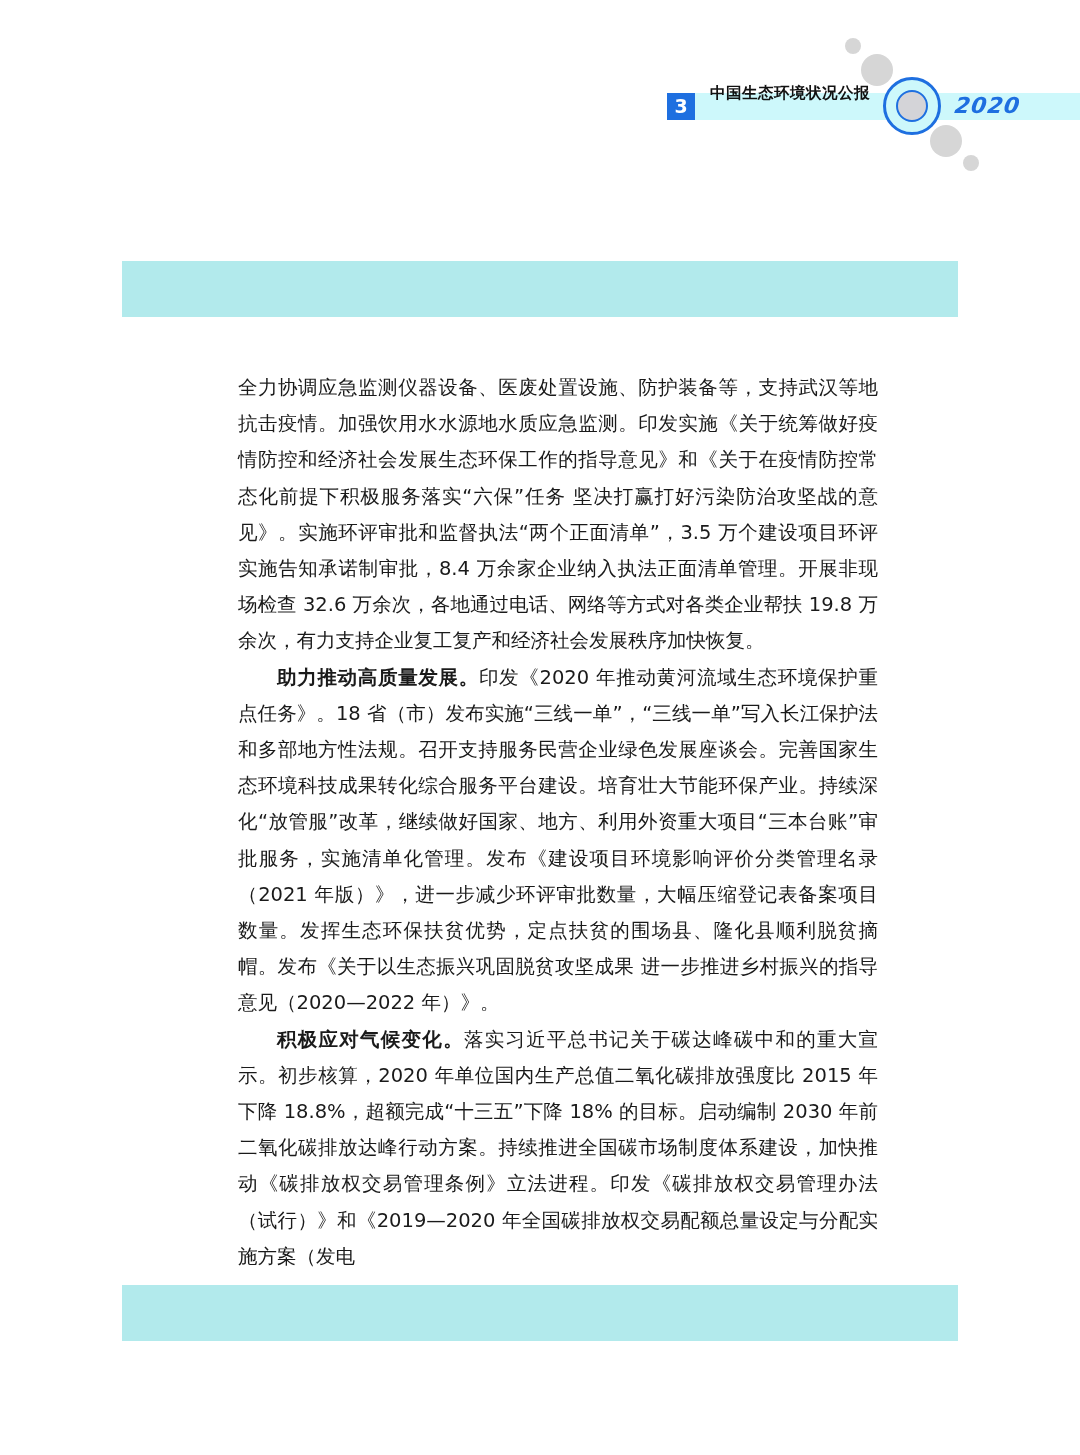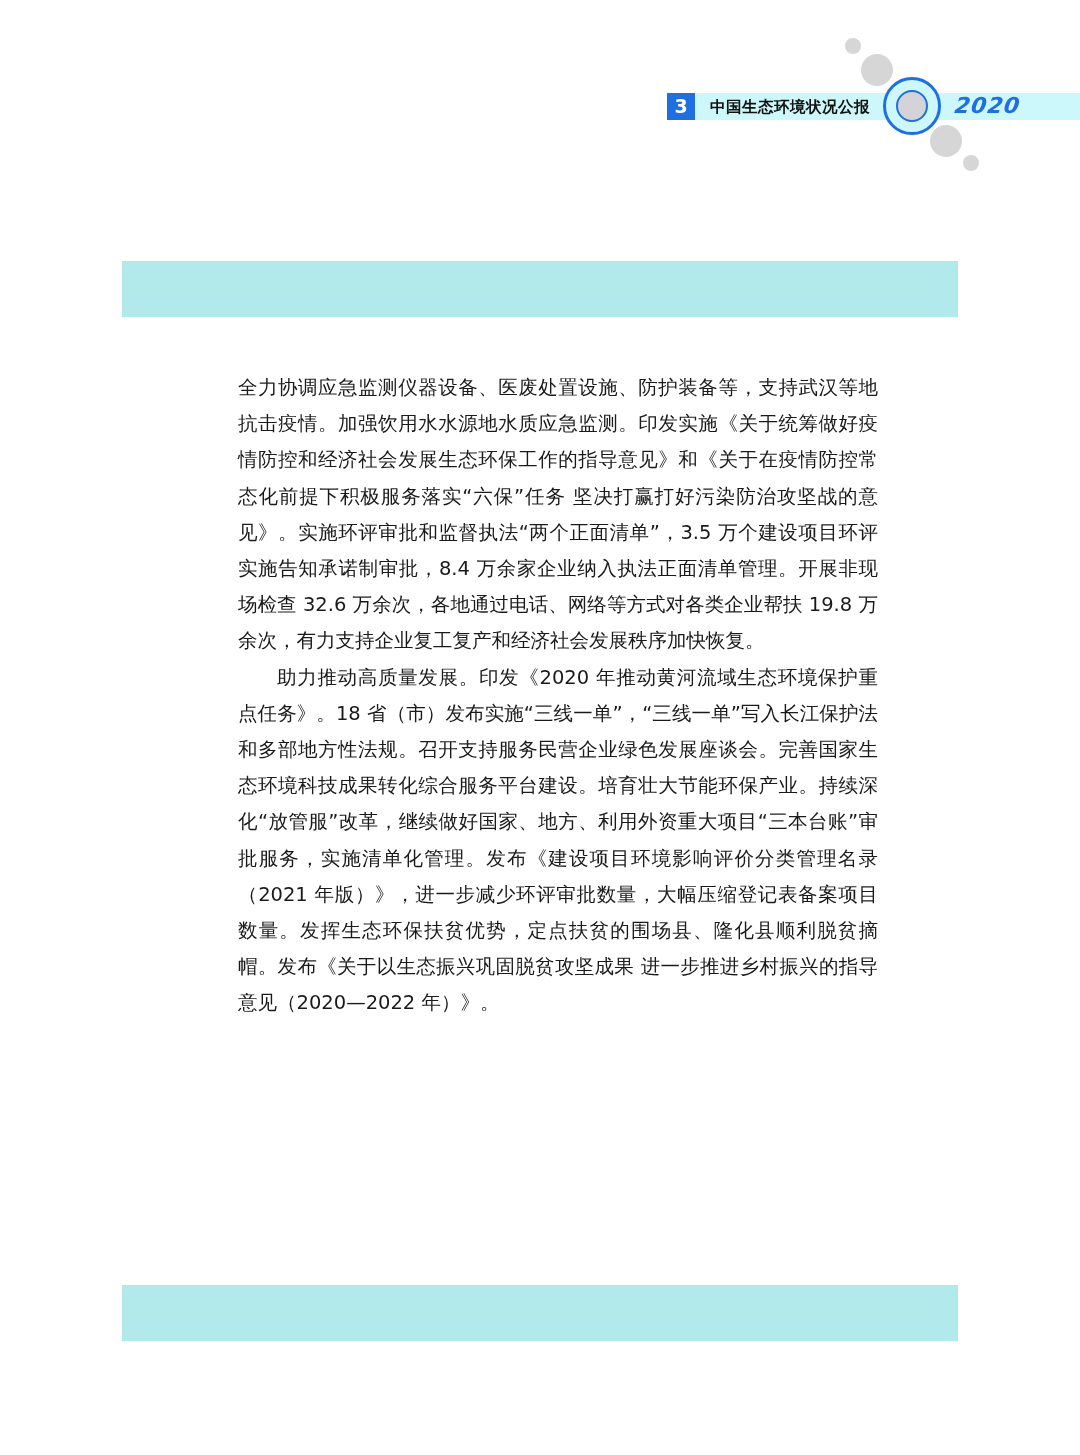--- a/index.html
+++ b/index.html
@@ -13,21 +13,21 @@
       position: absolute; left: 667px; top: 93px; width: 413px; height: 27px;
       background: #cdf8fb;
     }
     .chapter-num {
       position: absolute; left: 667px; top: 93px; width: 28px; height: 27px;
       background: #1e6fe0; color: #fff; font-weight: bold; font-size: 19px;
       text-align: center; line-height: 27px;
       font-family: "DejaVu Sans", sans-serif;
     }
     .header-title {
-      position: absolute; left: 710px; top: 95px; height: 24px;
+      position: absolute; left: 710px; top: 81px; height: 24px;
       font-size: 15.5px; font-weight: bold; line-height: 24px; color: #111;
       letter-spacing: 0.5px;
     }
     .header-year {
       position: absolute; left: 955px; top: 92px; height: 28px;
       font-size: 22px; font-weight: bold; font-style: italic; color: #1e6fe0;
       line-height: 28px; letter-spacing: 1px;
       font-family: "DejaVu Sans", sans-serif;
       transform: skewX(-8deg);
     }
@@ -44,21 +44,21 @@
       position: absolute; left: 122px; width: 836px; height: 56px;
       background: #b2eaec;
     }
     .content {
       position: absolute; left: 238px; top: 370px; width: 640px;
       font-size: 19.5px; line-height: 36.2px; text-align: justify;
       text-justify: inter-character; color: #1a1a1a;
     }
     .para { margin: 0; }
     .para.indent { text-indent: 2em; }
-    .lead { font-weight: normal; }
+    .lead { font-weight: bold; }
   </style>
 </head>
 <body>
 
 <div class="header-band"></div>
 <div class="chapter-num">3</div>
 <div class="header-title">中国生态环境状况公报</div>
 
 <div class="dot" style="left:845px;top:38px;width:16px;height:16px;"></div>
 <div class="dot" style="left:861px;top:54px;width:32px;height:32px;"></div>
@@ -71,15 +71,18 @@
 
 <div class="bar" style="top:261px;"></div>
 
 <div class="content">
   <p class="para">
     <span>全力协调应急监测仪器设备、医废处置设施、防护装备等，支持武汉等地抗击疫情。加强饮用水水源地水质应急监测。印发实施《关于统筹做好疫情防控和经济社会发展生态环保工作的指导意见》和《关于在疫情防控常态化前提下积极服务落实“六保”任务 坚决打赢打好污染防治攻坚战的意见》。实施环评审批和监督执法“两个正面清单”，3.5 万个建设项目环评实施告知承诺制审批，8.4 万余家企业纳入执法正面清单管理。开展非现场检查 32.6 万余次，各地通过电话、网络等方式对各类企业帮扶 19.8 万余次，有力支持企业复工复产和经济社会发展秩序加快恢复。</span>
   </p>
   <p class="para indent">
     <span class="lead">助力推动高质量发展。</span><span>印发《2020 年推动黄河流域生态环境保护重点任务》。18 省（市）发布实施“三线一单”，“三线一单”写入长江保护法和多部地方性法规。召开支持服务民营企业绿色发展座谈会。完善国家生态环境科技成果转化综合服务平台建设。培育壮大节能环保产业。持续深化“放管服”改革，继续做好国家、地方、利用外资重大项目“三本台账”审批服务，实施清单化管理。发布《建设项目环境影响评价分类管理名录（2021 年版）》，进一步减少环评审批数量，大幅压缩登记表备案项目数量。发挥生态环保扶贫优势，定点扶贫的围场县、隆化县顺利脱贫摘帽。发布《关于以生态振兴巩固脱贫攻坚成果 进一步推进乡村振兴的指导意见（2020—2022 年）》。</span>
   </p>
+  <p class="para indent">
+    <span class="lead">积极应对气候变化。</span><span>落实习近平总书记关于碳达峰碳中和的重大宣示。初步核算，2020 年单位国内生产总值二氧化碳排放强度比 2015 年下降 18.8%，超额完成“十三五”下降 18% 的目标。启动编制 2030 年前二氧化碳排放达峰行动方案。持续推进全国碳市场制度体系建设，加快推动《碳排放权交易管理条例》立法进程。印发《碳排放权交易管理办法（试行）》和《2019—2020 年全国碳排放权交易配额总量设定与分配实施方案（发电</span>
+  </p>
 </div>
 
 <div class="bar" style="top:1285px;"></div>
 
 </body></html>

